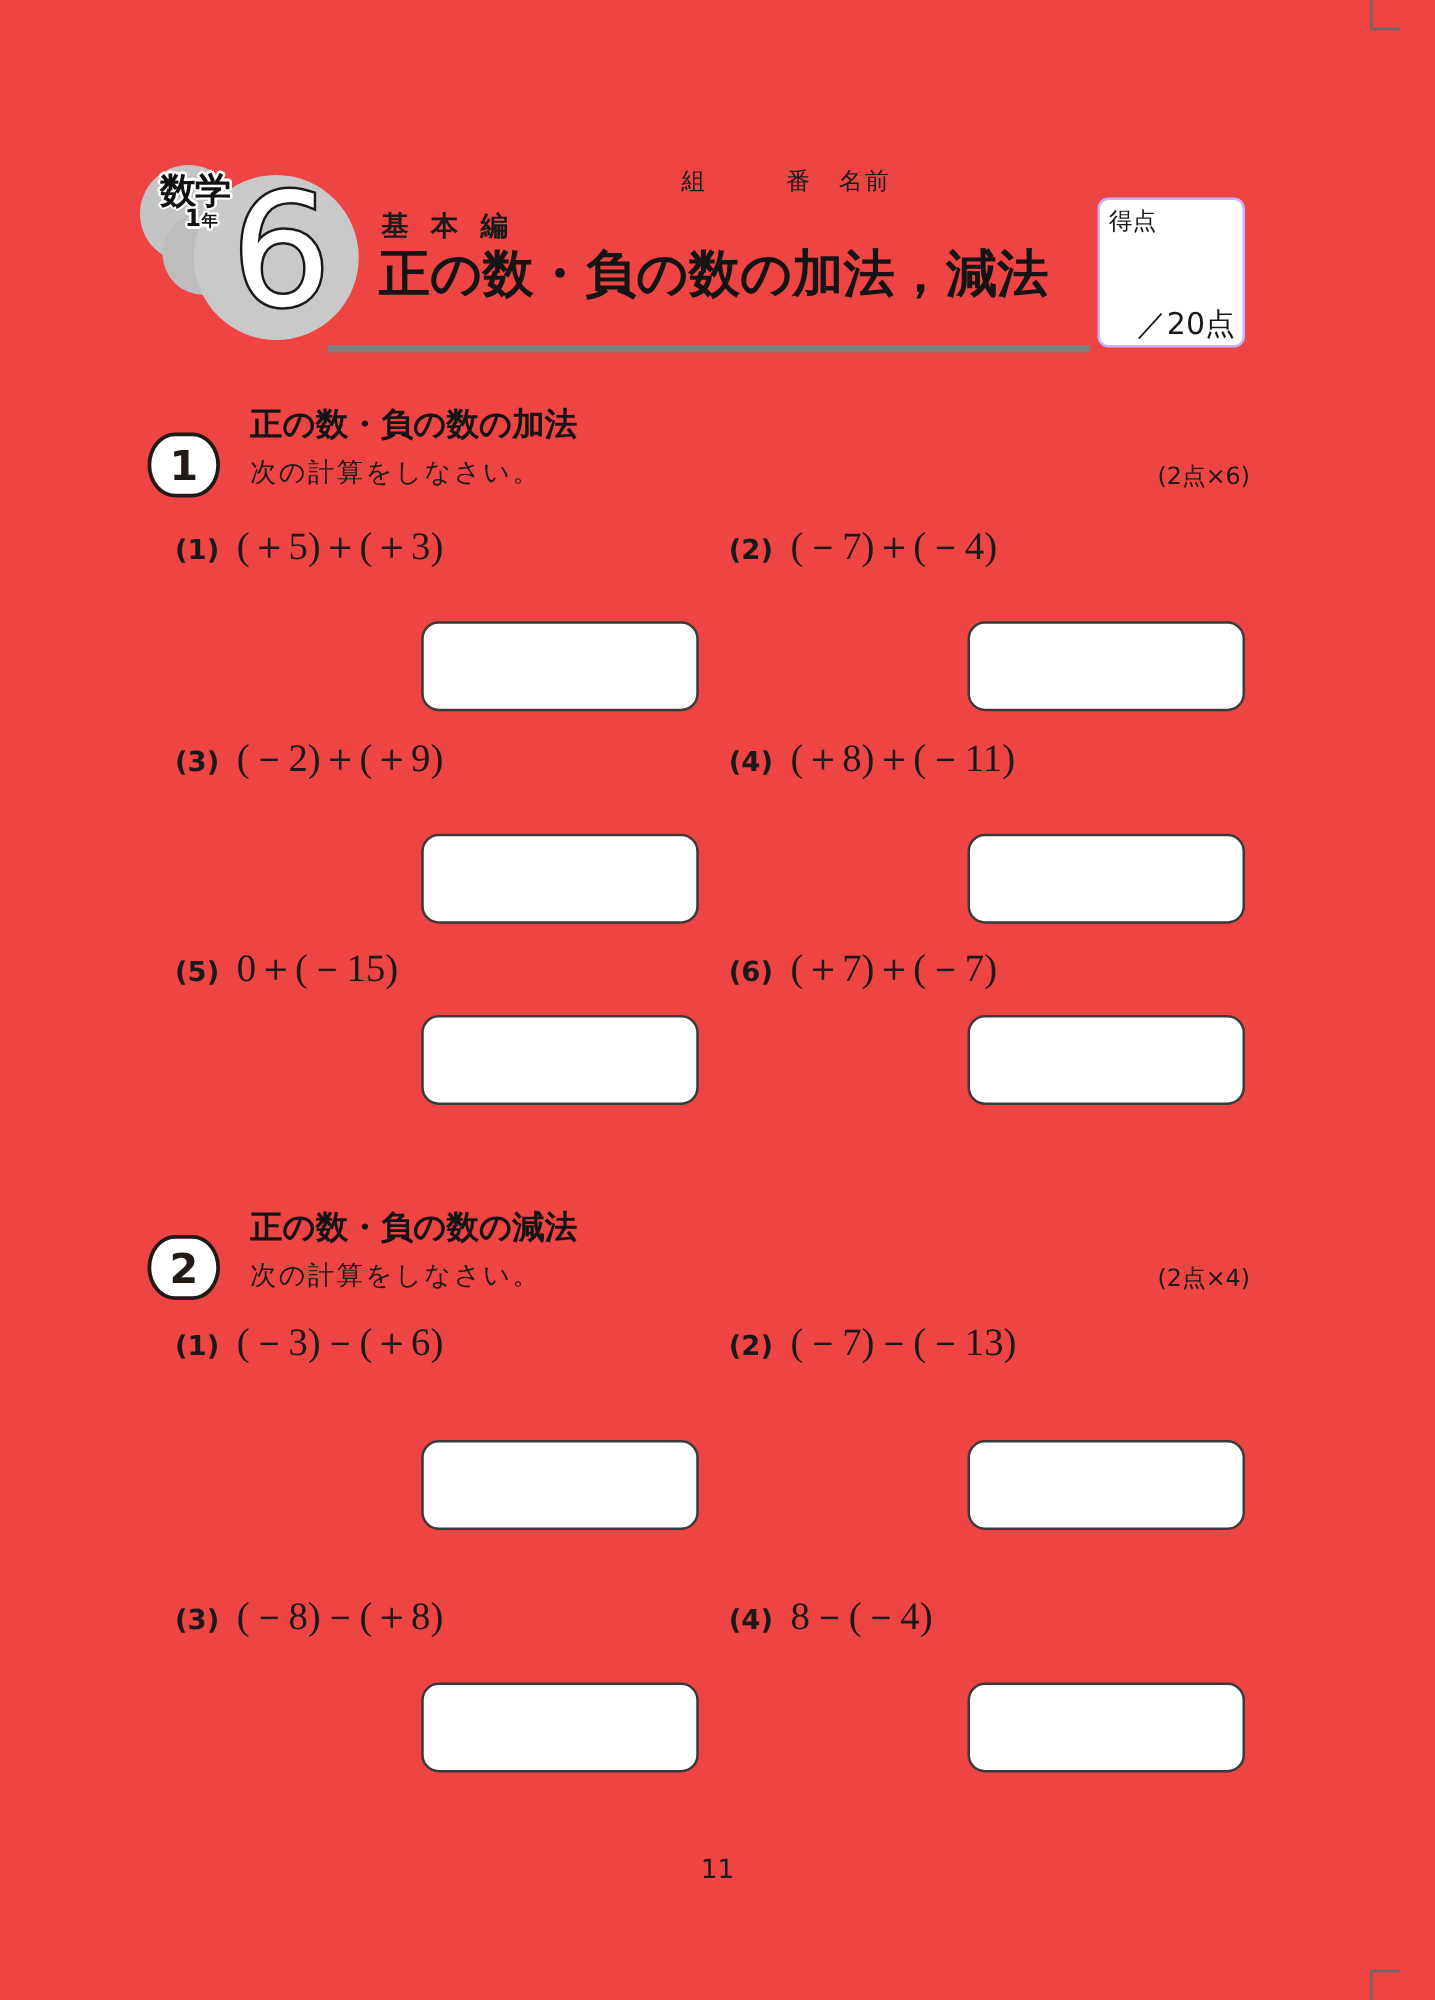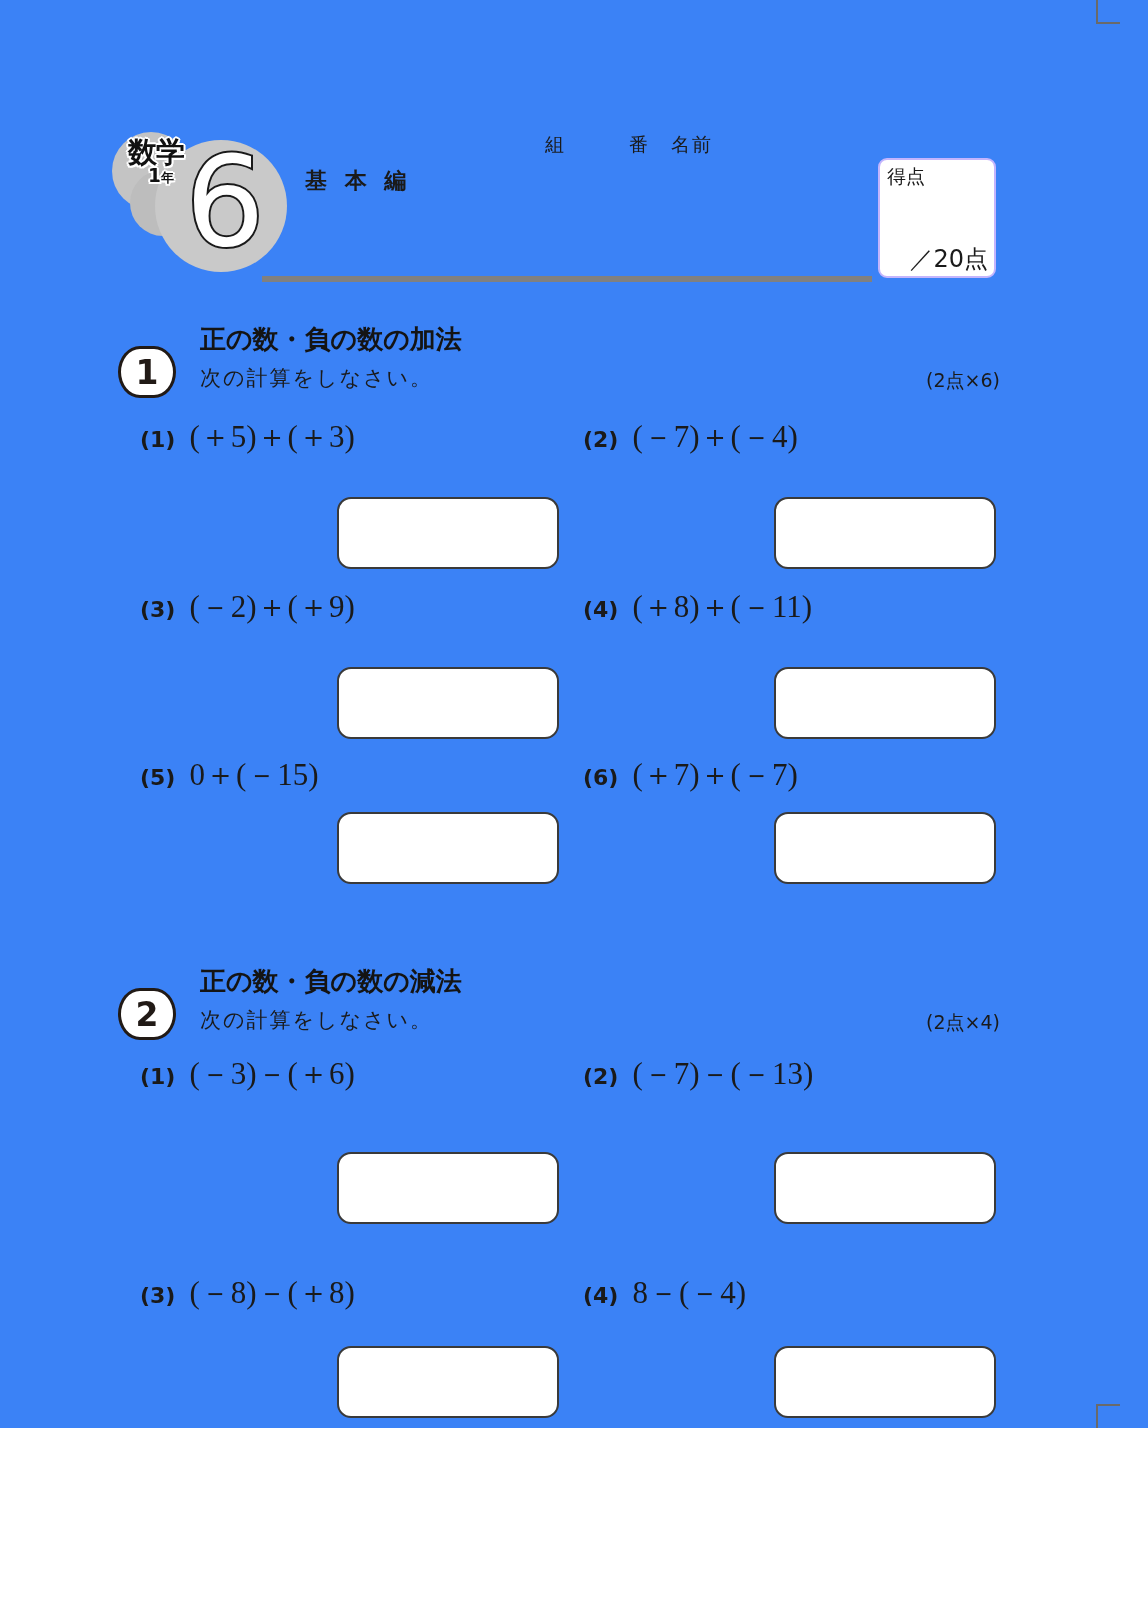--- a/index.html
+++ b/index.html
@@ -7,22 +7,22 @@
     padding: 0;
     background: #ffffff;
   }
   body {
     font-family: "Liberation Serif", "DejaVu Serif", serif;
     color: #1a1a1a;
   }
   #page {
     position: relative;
     width: 1148px;
-    height: 1428px;
-    background: #3b82f6;
+    height: 1600px;
+    background: #ef4444;
     overflow: hidden;
   }
 
   
   .crop {
     position: absolute;
     width: 22px;
     height: 22px;
     border-color: #6a6a6a;
     border-style: solid;
@@ -264,20 +264,21 @@
       <div class="circ c1"></div>
       <div class="circ c2"></div>
       <div class="circ c3"></div>
       <div class="kamoku">数学</div>
       <div class="nen"><span>1</span><span class="sub">年</span></div>
       <div class="bignum">6</div>
     </div>
 
     <div class="names">組　　　番　名前</div>
     <div class="kihon">基 本 編</div>
+    <div class="maintitle">正の数・負の数の加法，減法</div>
     <div class="rule"></div>
 
     <div class="scorebox">
       <div class="lbl">得点</div>
       <div class="max">／20点</div>
     </div>
   </div>
 
   <div class="section">
     <div class="qnum" style="top:346px;">1</div>

